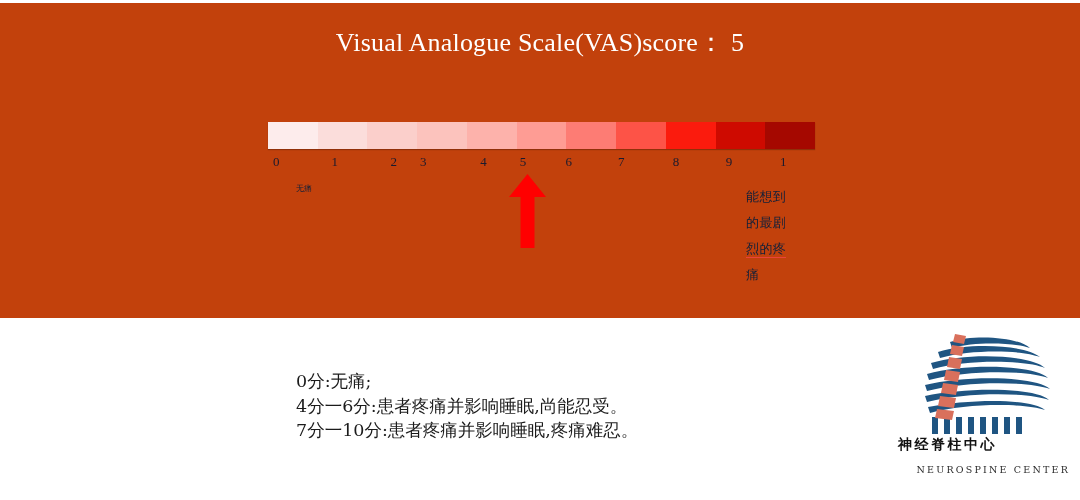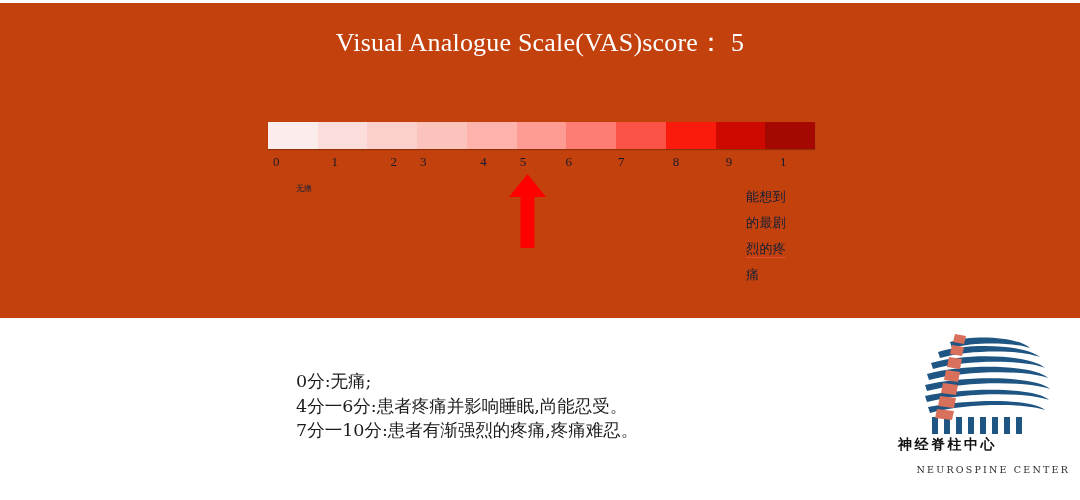--- a/index.html
+++ b/index.html
@@ -214,21 +214,21 @@
     <svg viewBox="0 0 37 74" width="37" height="74" preserveAspectRatio="none">
       <polygon points="18.5,0 37,23 25.5,23 25.5,74 11.5,74 11.5,23 0,23" fill="#ff0000"></polygon>
     </svg>
   </div>
 
 </div>
 
 <div id="vas-description">
     <div class="dline">0分:无痛;</div>
     <div class="dline">4分一6分:患者疼痛并影响睡眠,尚能忍受。</div>
-    <div class="dline">7分一10分:患者有渐强烈的疼痛,疼痛难忍。</div>
+    <div class="dline">7分一10分:患者疼痛并影响睡眠,疼痛难忍。</div>
   </div>
 
 <div id="logo">
 
   <div id="logo-mark">
     <svg viewBox="0 0 140 102" width="140" height="102">
       <g fill="#1f5582">
 
         <path d="M36,10 C60,2 104,5 116,16 C102,11 62,9 38,16 Z"></path>
         <path d="M24,20 C56,10 112,13 126,25 C108,18 58,17 26,26 Z"></path>

